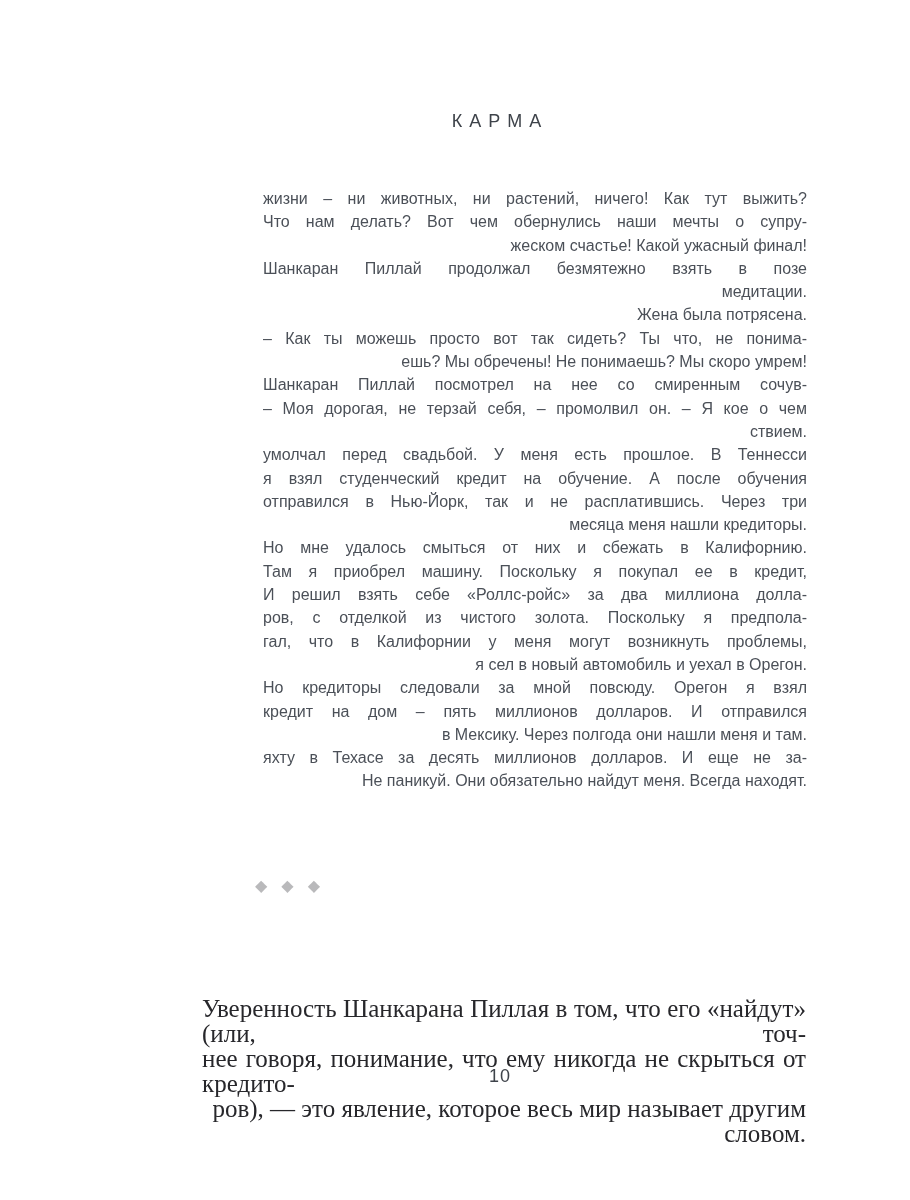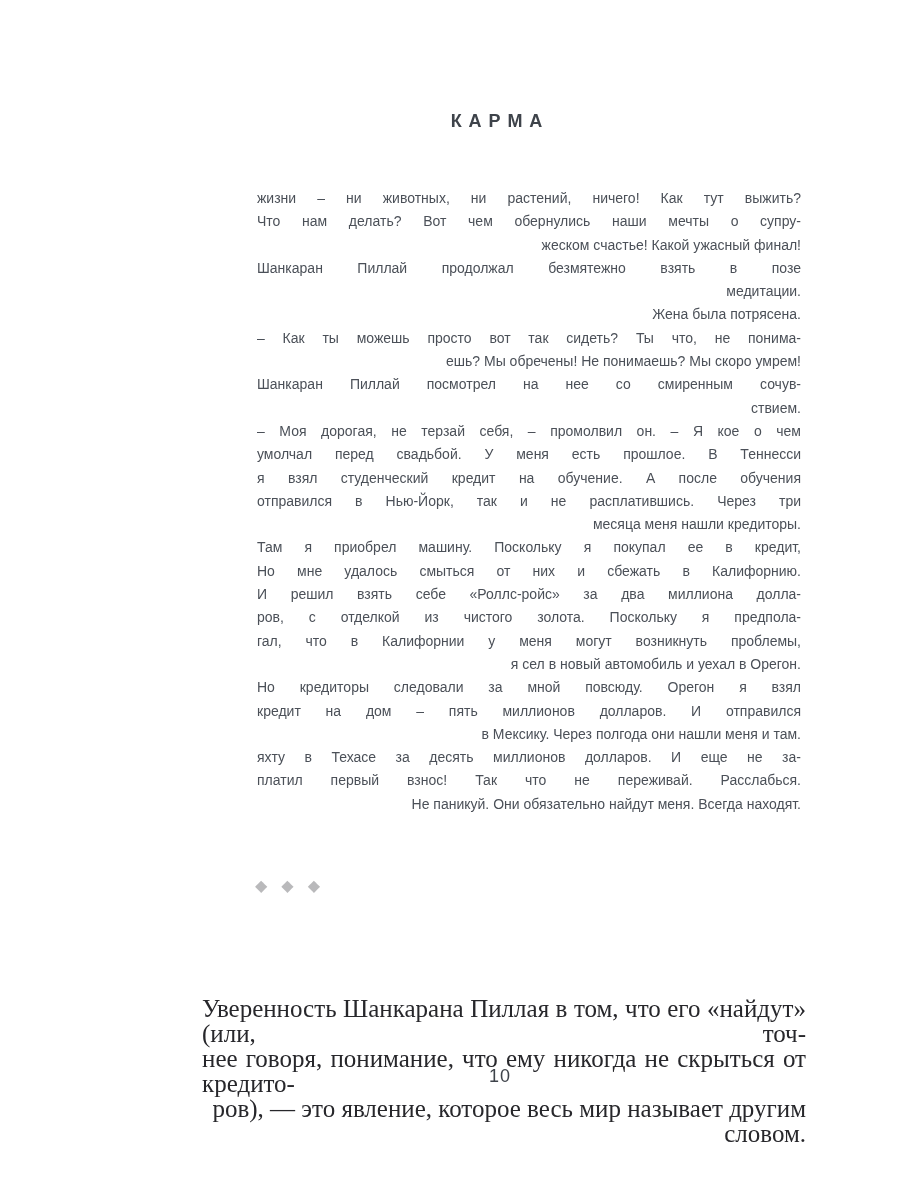--- a/index.html
+++ b/index.html
@@ -5,27 +5,27 @@
   html,body{margin:0;padding:0;background:#ffffff;}
   .page{
     position:relative;
     width:910px;height:1200px;
     background:#ffffff;
     overflow:hidden;
   }
   .running-head{
     position:absolute;top:111px;left:500px;transform:translateX(-50%);
     font-family:"Liberation Sans","DejaVu Sans",sans-serif;
-    font-size:18px;font-weight:700;letter-spacing:7px;
+    font-size:18px;font-weight:400;letter-spacing:7px;
     color:#3e434a;white-space:nowrap;
   }
   .story{
-    position:absolute;left:257px;top:187px;width:544px;
+    position:absolute;left:263px;top:187px;width:544px;
     font-family:"Liberation Sans","DejaVu Sans",sans-serif;
-    font-size:14px;line-height:23.3px;
+    font-size:16px;line-height:23.3px;
     color:#4b5058;
   }
   .commentary{
     position:absolute;left:202px;top:996px;width:604px;
     font-family:"Liberation Serif","DejaVu Serif",serif;
     font-size:25px;line-height:25px;
     color:#27272b;
   }
   .line{text-align:right;}
   .line.just{text-align:justify;text-align-last:justify;}
@@ -50,37 +50,36 @@
   <div class="story" id="story">
       <div class="line just">жизни – ни животных, ни растений, ничего! Как тут выжить?</div>
       <div class="line just">Что нам делать? Вот чем обернулись наши мечты о супру-</div>
       <div class="line">жеском счастье! Какой ужасный финал!</div>
       <div class="line just">Шанкаран Пиллай продолжал безмятежно взять в позе</div>
       <div class="line">медитации.</div>
       <div class="line">Жена была потрясена.</div>
       <div class="line just">– Как ты можешь просто вот так сидеть? Ты что, не понима-</div>
       <div class="line">ешь? Мы обречены! Не понимаешь? Мы скоро умрем!</div>
       <div class="line just">Шанкаран Пиллай посмотрел на нее со смиренным сочув-</div>
+      <div class="line just">– Моя дорогая, не терзай себя, – промолвил он. – Я кое о чем</div>
       <div class="line">ствием.</div>
-      <div class="line just">– Моя дорогая, не терзай себя, – промолвил он. – Я кое о чем</div>
       <div class="line just">умолчал перед свадьбой. У меня есть прошлое. В Теннесси</div>
       <div class="line just">я взял студенческий кредит на обучение. А после обучения</div>
       <div class="line just">отправился в Нью-Йорк, так и не расплатившись. Через три</div>
       <div class="line">месяца меня нашли кредиторы.</div>
+      <div class="line just">Но мне удалось смыться от них и сбежать в Калифорнию.</div>
       <div class="line just">Там я приобрел машину. Поскольку я покупал ее в кредит,</div>
-      <div class="line just">Но мне удалось смыться от них и сбежать в Калифорнию.</div>
       <div class="line just">И решил взять себе «Роллс-ройс» за два миллиона долла-</div>
       <div class="line just">ров, с отделкой из чистого золота. Поскольку я предпола-</div>
       <div class="line just">гал, что в Калифорнии у меня могут возникнуть проблемы,</div>
       <div class="line">я сел в новый автомобиль и уехал в Орегон.</div>
       <div class="line just">Но кредиторы следовали за мной повсюду. Орегон я взял</div>
       <div class="line just">кредит на дом – пять миллионов долларов. И отправился</div>
       <div class="line">в Мексику. Через полгода они нашли меня и там.</div>
       <div class="line just">яхту в Техасе за десять миллионов долларов. И еще не за-</div>
-      <div class="line just">платил первый взнос! Так что не переживай. Расслабься.</div>
       <div class="line">Не паникуй. Они обязательно найдут меня. Всегда находят.</div>
     </div>
 
   <div class="separator" id="separator"><span class="diamond">◆</span><span class="diamond">◆</span><span class="diamond">◆</span></div>
 
   <div class="commentary" id="commentary">
       <div class="line just">Уверенность Шанкарана Пиллая в том, что его «найдут» (или, точ-</div>
       <div class="line just">нее говоря, понимание, что ему никогда не скрыться от кредито-</div>
       <div class="line">ров), — это явление, которое весь мир называет другим словом.</div>
     </div>

